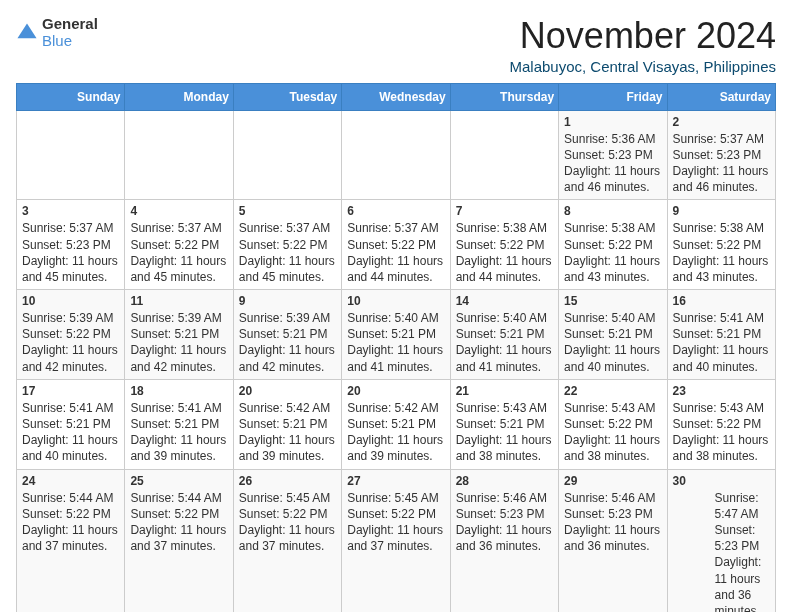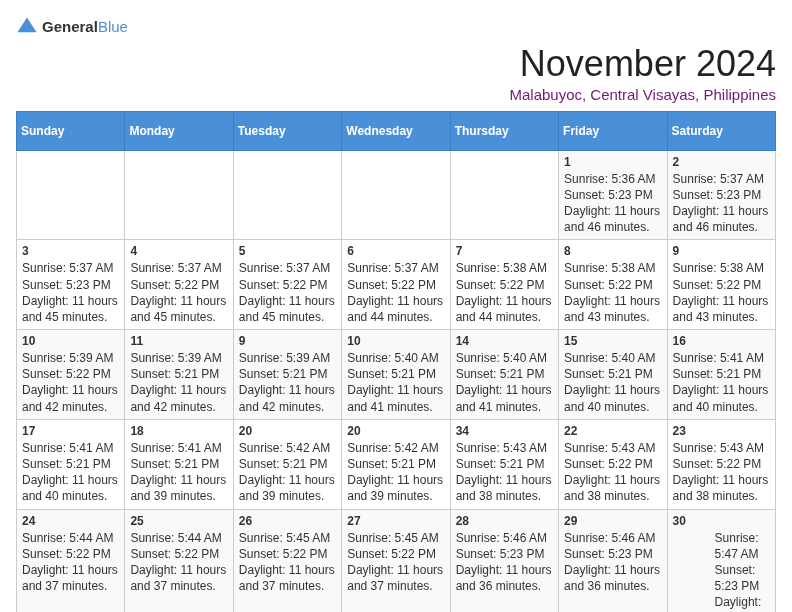--- a/index.html
+++ b/index.html
@@ -16,21 +16,21 @@
       justify-content: space-between;
       margin-bottom: 8px;
     }
     .logo-area {
       display: flex;
       align-items: center;
       gap: 4px;
     }
     .logo-text {
       display: flex;
-      flex-direction: row;
+      flex-direction: column;
       line-height: 1.1;
     }
     .logo-general {
       font-size: 15px;
       font-weight: bold;
       color: #333;
     }
     .logo-blue {
       font-size: 15px;
       font-weight: normal;
@@ -41,39 +41,38 @@
       height: 22px;
     }
     .title-area {
       text-align: right;
     }
     .month-title {
       font-size: 36px;
       font-weight: normal;
       color: #222;
       line-height: 1.1;
-      margin-top: 28px;
     }
     .location-title {
       font-size: 15px;
-      color: #701a75;
+      color: #0c4a6e;
       margin-top: 2px;
     }
     table {
       width: 100%;
       border-collapse: collapse;
       table-layout: fixed;
     }
     thead tr th {
       background: #4a90d9;
       color: #fff;
       font-size: 12px;
       font-weight: bold;
-      padding: 12px 4px;
-      text-align: left;
+      padding: 6px 4px;
+      text-align: right;
       border: 1px solid #3a7fc1;
     }
     tbody tr td {
       border: 1px solid #ccc;
       vertical-align: top;
       padding: 4px 5px;
       font-size: 10px;
       color: #333;
       height: 80px;
       background: #fff;
@@ -254,21 +253,21 @@
 Sunset: 5:21 PM
 Daylight: 11 hours and 39 minutes.</div>
         </td>
         <td>
           <span class="day-number">20</span>
           <div class="day-info" style="white-space: pre-line;">Sunrise: 5:42 AM
 Sunset: 5:21 PM
 Daylight: 11 hours and 39 minutes.</div>
         </td>
         <td>
-          <span class="day-number">34</span>
+          <span class="day-number">21</span>
           <div class="day-info" style="white-space: pre-line;">Sunrise: 5:43 AM
 Sunset: 5:21 PM
 Daylight: 11 hours and 38 minutes.</div>
         </td>
         <td>
           <span class="day-number">22</span>
           <div class="day-info" style="white-space: pre-line;">Sunrise: 5:43 AM
 Sunset: 5:22 PM
 Daylight: 11 hours and 38 minutes.</div>
         </td>

